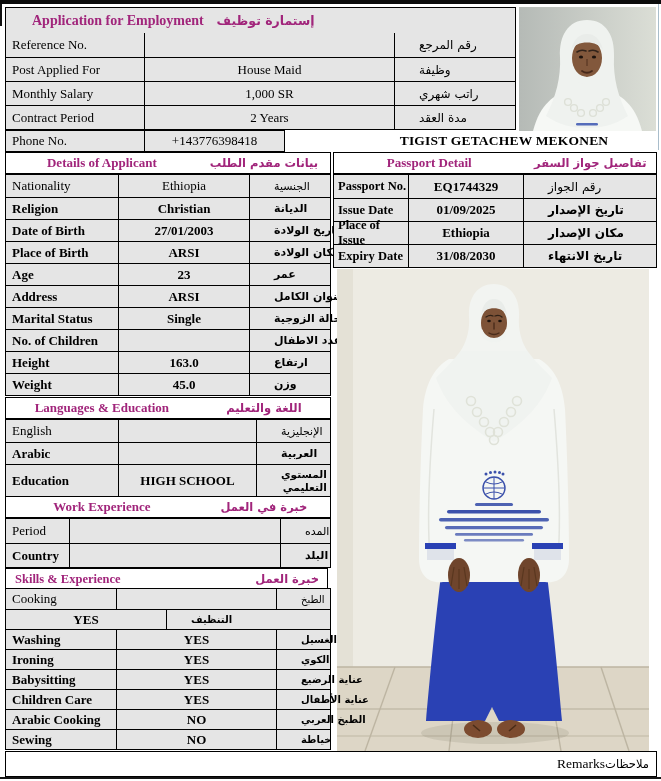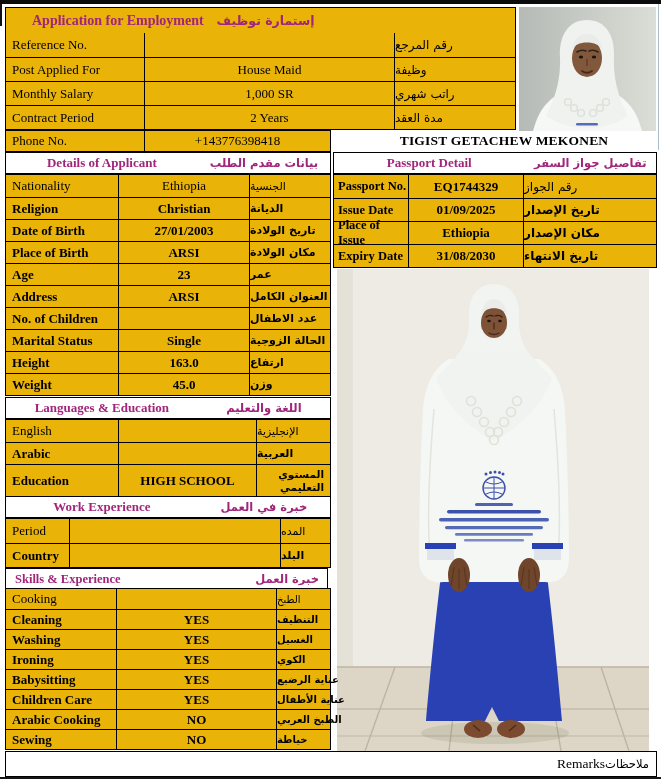--- a/index.html
+++ b/index.html
@@ -9,49 +9,49 @@
     font-family:"Liberation Serif", serif;
     color:#000;
   }
   .page { position:relative; width:661px; height:781px; background:#fff; overflow:hidden; }
 
   .topbar   { position:absolute; left:0; top:0; width:661px; height:4px; background:#0b0b0b; }
   .bottombar{ position:absolute; left:0; top:777px; width:661px; height:2px; background:#161616; }
   .leftnub  { position:absolute; left:0; top:4px; width:2px; height:22px; background:#111; }
   .rightline{ position:absolute; left:658px; top:4px; width:1px; height:146px; background:#a9bdcb; }
 
-  .tbl { position:absolute; border:1.5px solid #000; background:#eab308; }
+  .tbl { position:absolute; border:1.5px solid #000; background:#e5e5e5; }
   .row { display:flex; width:100%; }
   .row + .row { border-top:1px solid #000;font-weight:bold; }
   .c { display:flex; align-items:center; min-width:0; }
   .c + .c { border-left:1px solid #000; }
   .lab { padding-left:6px; font-size:13px; }
   .val { justify-content:center; text-align:center; font-size:13px; }
   .arc {
     justify-content:flex-end; padding-right:8px;
     font-family:"DejaVu Sans", sans-serif; font-size:11px;
-    direction:rtl; white-space:nowrap;
+    direction:rtl; white-space:nowrap;padding-left:24px;
   }
   .arc.wrap { white-space:normal; text-align:right; line-height:1.2; font-size:10.5px; }
 
   
   .top-table { left:5px; top:7px; width:511px; }
   .top-table .trow { display:flex; height:24px; }
   .top-table .trow + .trow { border-top:1px solid #000; }
   .title-row { position:relative; height:25px; display:flex; align-items:center; }
   .title-en { padding-left:26px; font-size:14px; font-weight:bold; color:#A1257B; }
   .title-ar { position:absolute; left:38%; width:26%; text-align:center;
               font-family:"DejaVu Sans", sans-serif; font-size:12.5px; font-weight:bold; color:#A1257B; }
   .top-table .lab  { width:138px; }
   .top-table .val  { width:250px; }
   .top-table .arc  { width:120px; font-size:12px; }
   .top-table .trow:first-of-type .lab { font-weight:bold; }
 
   
-  .phone-row { left:5px; top:130px; width:326px; height:22px; }
+  .phone-row { left:5px; top:130px; width:280px; height:22px; }
   .phone-row .lab { width:138px; }
   .phone-row .val { flex:1; }
   .name {
     position:absolute; left:352px; top:130px; width:304px; height:22px;
     display:flex; align-items:center; justify-content:center;
     font-size:13.5px; font-weight:bold; letter-spacing:.2px;
   }
 
   
   .sechdr { position:absolute; height:22px; border:1.5px solid #000; display:flex; align-items:center; background:#fff; }
@@ -221,28 +221,28 @@
       <div class="c lab">Age</div>
       <div class="c val">23</div>
       <div class="c arc">عمر</div>
     </div>
     <div class="row">
       <div class="c lab">Address</div>
       <div class="c val">ARSI</div>
       <div class="c arc">العنوان الكامل</div>
     </div>
     <div class="row">
-      <div class="c lab">No. of Children</div>
-      <div class="c val"></div>
-      <div class="c arc">عدد الاطفال</div>
-    </div>
-    <div class="row">
       <div class="c lab">Marital Status</div>
       <div class="c val">Single</div>
       <div class="c arc">الحالة الزوجية</div>
+    </div>
+    <div class="row">
+      <div class="c lab">No. of Children</div>
+      <div class="c val"></div>
+      <div class="c arc">عدد الاطفال</div>
     </div>
     <div class="row">
       <div class="c lab">Height</div>
       <div class="c val">163.0</div>
       <div class="c arc">ارتفاع</div>
     </div>
     <div class="row">
       <div class="c lab">Weight</div>
       <div class="c val">45.0</div>
       <div class="c arc">وزن</div>
@@ -400,21 +400,20 @@
     <span class="en">Skills &amp; Experience</span>
     <span class="ar">خبرة العمل</span>
   </div>
   <div class="tbl skills-table">
     <div class="row">
       <div class="c lab">Cooking</div>
       <div class="c val"></div>
       <div class="c arc">الطبخ</div>
     </div>
     <div class="row">
-      <div class="c lab">Cleaning</div>
       <div class="c val">YES</div>
       <div class="c arc">التنظيف</div>
     </div>
     <div class="row">
       <div class="c lab">Washing</div>
       <div class="c val">YES</div>
       <div class="c arc">الغسيل</div>
     </div>
     <div class="row">
       <div class="c lab">Ironing</div>

